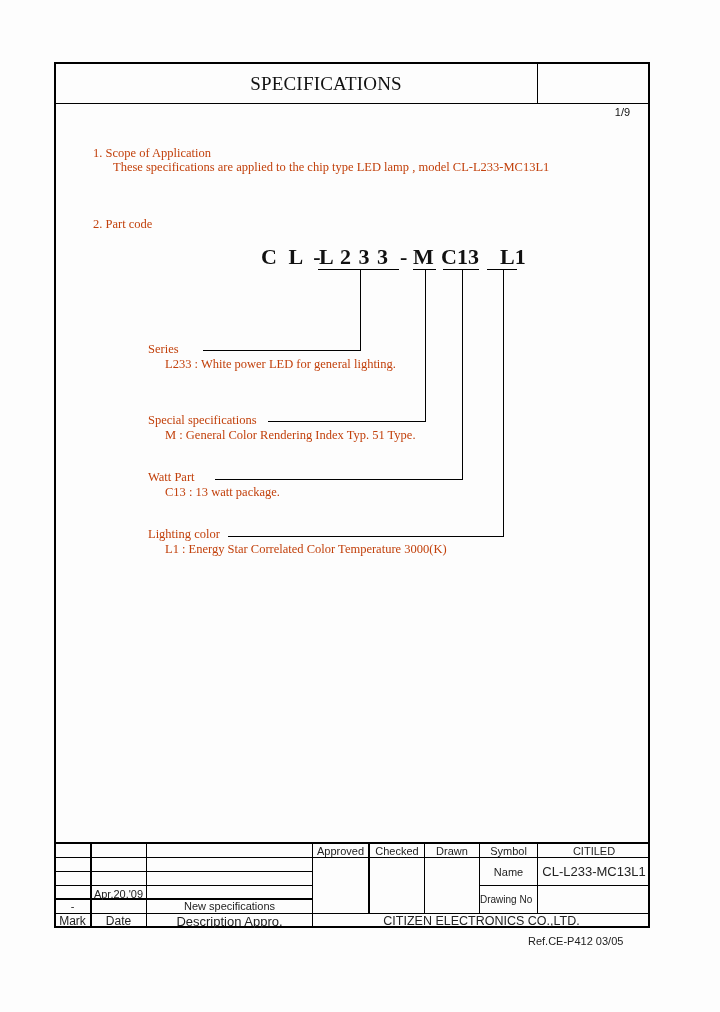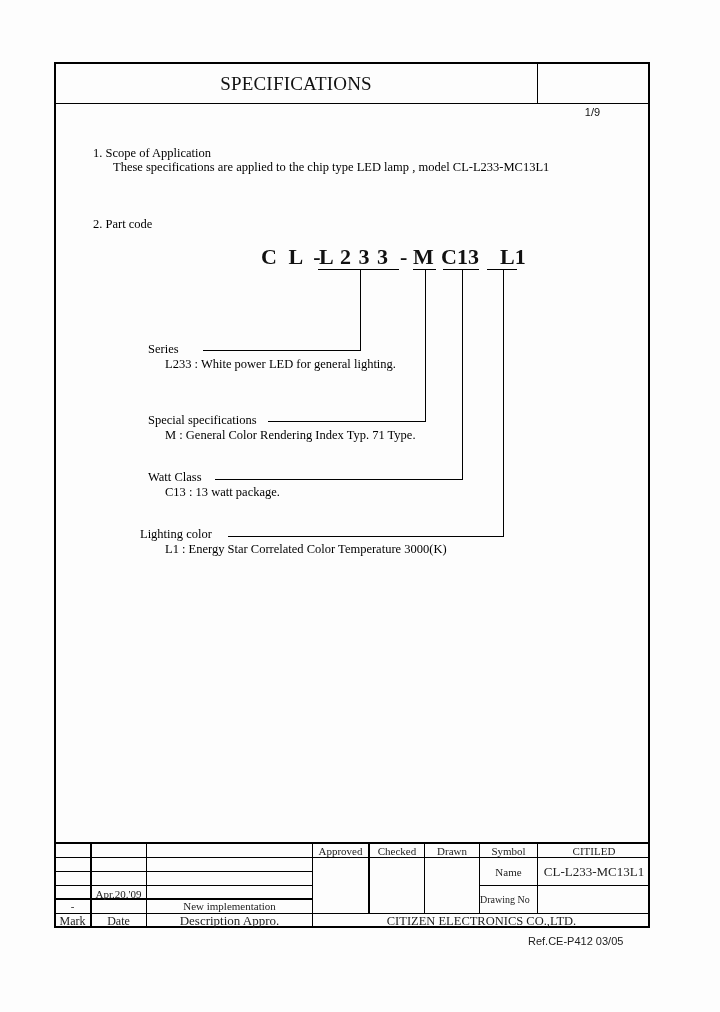--- a/index.html
+++ b/index.html
@@ -1,28 +1,28 @@
 <!DOCTYPE html>
 <html><head>
 <meta charset="utf-8">
 <style>
   html, body { margin:0; padding:0; }
   body { width:720px; height:1012px; background:#fdfdfd; position:relative; overflow:hidden;
          font-family:"DejaVu Serif","Liberation Serif",serif; color:#111; }
-  .abs { position:absolute; }
+  .abs { position:absolute;padding-left:30px; }
   .hline { position:absolute; background:#000; height:1px; }
   .vline { position:absolute; background:#000; width:1px; }
   .title { left:56px; top:64px; width:480px; height:39px; display:flex; align-items:center; justify-content:center;
            font-family:"Liberation Serif",serif; font-size:19px; letter-spacing:0.2px; }
   .page { left:537px; top:64px; width:111px; height:39px; display:flex; align-items:center; justify-content:center;
           font-family:"Liberation Sans",sans-serif; font-size:11px;margin-top:28px; }
-  .txt { position:absolute; font-family:"Liberation Serif",serif; font-size:12.5px; white-space:nowrap; color:#000000; }
+  .txt { position:absolute; font-family:"Liberation Serif",serif; font-size:12.5px; white-space:nowrap; color:#c2410c; }
   .seg { position:absolute; top:244px; font-family:"Liberation Serif",serif; font-weight:bold; font-size:22px; letter-spacing:4px; }
   .cell { position:absolute; display:flex; align-items:center; justify-content:center;
-          font-family:Liberation Serif, serif; font-size:11px; color:#222; white-space:nowrap; overflow:hidden; }
+          font-family:Liberation Sans, sans-serif; font-size:11px; color:#222; white-space:nowrap; overflow:hidden; }
   .ref { position:absolute; left:528px; top:935px; font-family:"Liberation Sans",sans-serif; font-size:11px; color:#222; }
 </style>
 </head>
 <body>
 
 <div class="abs" style="left:54px; top:62px; width:596px; height:866px; border:2px solid #000; box-sizing:border-box;"></div>
 
 <div class="hline" style="left:54px; top:103px; width:596px;"></div>
 <div class="vline" style="left:537px; top:62px; height:41px;"></div>
 <div class="abs title">SPECIFICATIONS</div>
@@ -53,24 +53,24 @@
 
 <div class="vline" style="left:462px; top:269px; height:211px;"></div>
 <div class="hline" style="left:215px; top:479px; width:248px;"></div>
 
 <div class="vline" style="left:503px; top:269px; height:268px;"></div>
 <div class="hline" style="left:228px; top:536px; width:276px;"></div>
 
 <div class="txt" style="left:148px; top:342px;">Series</div>
 <div class="txt" style="left:165px; top:357px;">L233 : White power LED for general lighting.</div>
 <div class="txt" style="left:148px; top:413px;">Special specifications</div>
-<div class="txt" style="left:165px; top:428px;">M : General Color Rendering Index Typ. 71 Type.</div>
-<div class="txt" style="left:148px; top:470px;">Watt Class</div>
+<div class="txt" style="left:165px; top:428px;">M : General Color Rendering Index Typ. 51 Type.</div>
+<div class="txt" style="left:148px; top:470px;">Watt Part</div>
 <div class="txt" style="left:165px; top:485px;">C13 : 13 watt package.</div>
-<div class="txt" style="left:140px; top:527px;text-align:center;">Lighting color</div>
+<div class="txt" style="left:148px; top:527px;text-align:center;">Lighting color</div>
 <div class="txt" style="left:165px; top:542px;">L1 : Energy Star Correlated Color Temperature 3000(K)</div>
 
 <div class="abs" style="left:54px; top:843px; width:596px; height:85px;">
 </div>
 
 <div class="hline" style="left:54px; top:842px; width:596px; height:2px;"></div>
 
 <div class="hline" style="left:54px; top:857px; width:258px;"></div>
 <div class="hline" style="left:54px; top:871px; width:258px;"></div>
 <div class="hline" style="left:54px; top:885px; width:258px;"></div>
@@ -85,21 +85,21 @@
 <div class="vline" style="left:90px; top:843px; height:85px; width:2px;"></div>
 <div class="vline" style="left:146px; top:843px; height:85px;"></div>
 <div class="vline" style="left:312px; top:843px; height:85px;"></div>
 <div class="vline" style="left:368px; top:843px; height:70px; width:2px;"></div>
 <div class="vline" style="left:424px; top:843px; height:70px;"></div>
 <div class="vline" style="left:479px; top:843px; height:70px;"></div>
 <div class="vline" style="left:537px; top:843px; height:70px;"></div>
 
 <div class="cell" style="left:55px; top:899px; width:35px; height:14px;">-</div>
 <div class="cell" style="left:91px; top:887px; width:55px; height:14px;">Apr.20.'09</div>
-<div class="cell" style="left:147px; top:899px; width:165px; height:14px;">New implementation</div>
+<div class="cell" style="left:147px; top:899px; width:165px; height:14px;">New specifications</div>
 
 <div class="cell" style="left:55px; top:914px; width:35px; height:14px; font-size:12px;">Mark</div>
 <div class="cell" style="left:91px; top:914px; width:55px; height:14px; font-size:12px;">Date</div>
 <div class="cell" style="left:147px; top:914px; width:165px; height:14px; font-size:13px;">Description Appro.</div>
 
 <div class="cell" style="left:313px; top:844px; width:55px; height:13px;">Approved</div>
 <div class="cell" style="left:370px; top:844px; width:54px; height:13px;">Checked</div>
 <div class="cell" style="left:425px; top:844px; width:54px; height:13px;">Drawn</div>
 
 <div class="cell" style="left:480px; top:844px; width:57px; height:13px;">Symbol</div>

